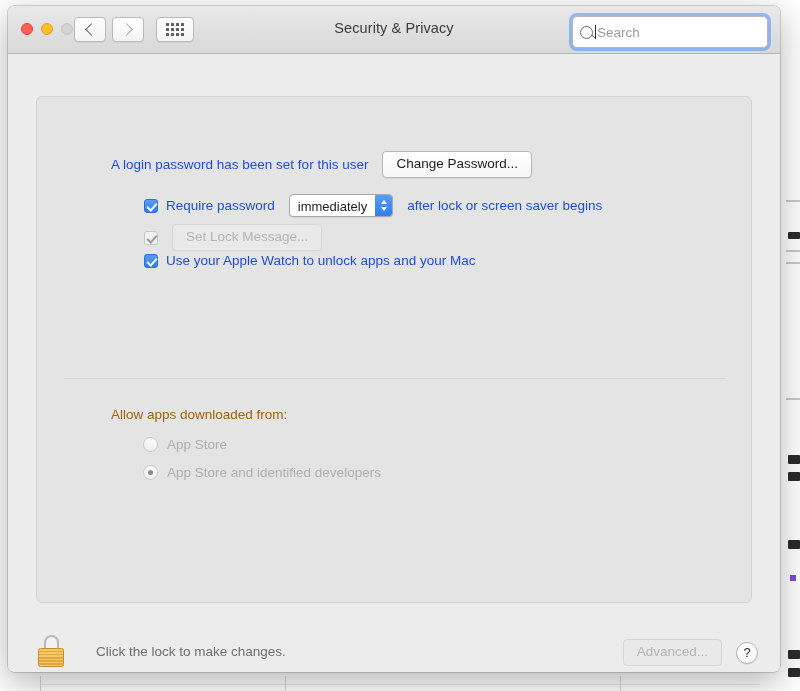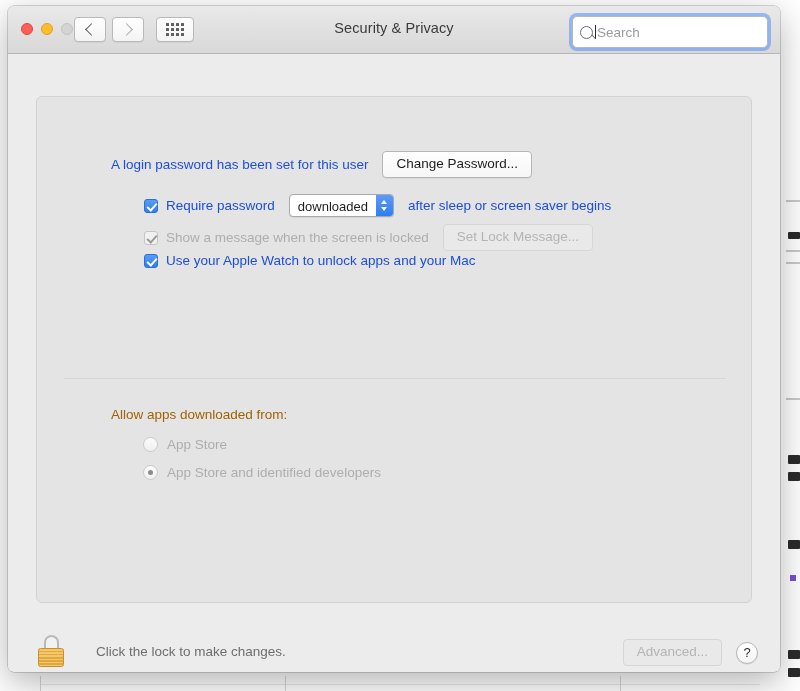--- a/index.html
+++ b/index.html
@@ -514,32 +514,31 @@
 
       <div class="row" id="row-login">
         <span class="label-std">A login password has been set for this user</span>
         <span class="push-btn">Change Password...</span>
       </div>
 
       <div class="row" id="row-require">
         <span class="checkbox on"></span>
         <span class="label-std">Require password</span>
         <span class="popup">
-          <span class="popup-label">downloaded</span>
+          <span class="popup-label">immediately</span>
           <span class="popup-arrows">
             <span class="tri up"></span>
             <span class="tri down"></span>
           </span>
         </span>
-        <span class="label-std">after sleep or screen saver begins</span>
+        <span class="label-std">after lock or screen saver begins</span>
       </div>
 
       <div class="row" id="row-lockmsg">
         <span class="checkbox off-dim"></span>
-        <span class="label-dim">Show a message when the screen is locked</span>
         <span class="push-btn disabled" style="margin-left:6px;">Set Lock Message...</span>
       </div>
 
       <div class="row" id="row-watch">
         <span class="checkbox on"></span>
         <span class="label-std">Use your Apple Watch to unlock apps and your Mac</span>
       </div>
 
       <div id="separator"></div>
 

